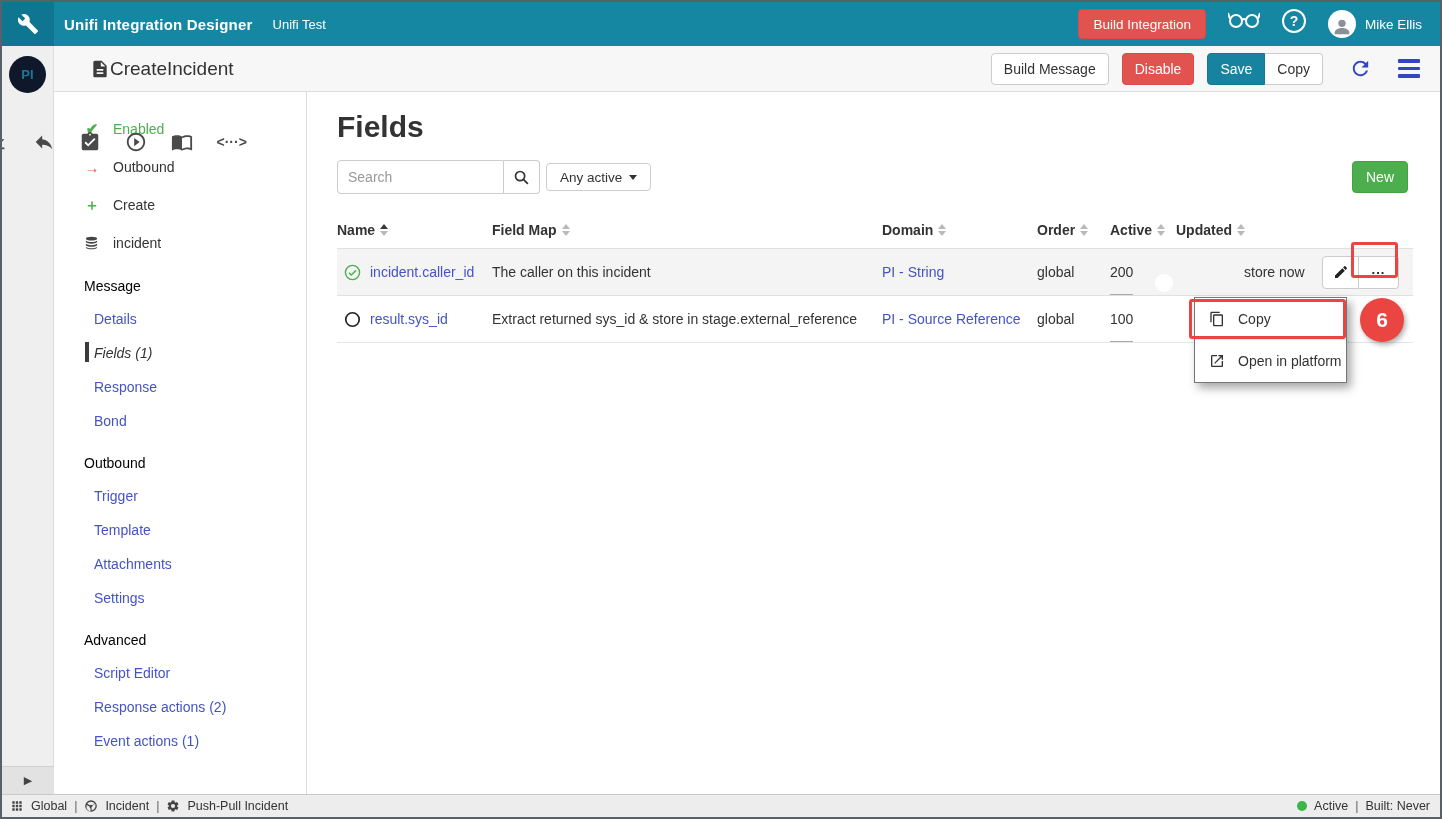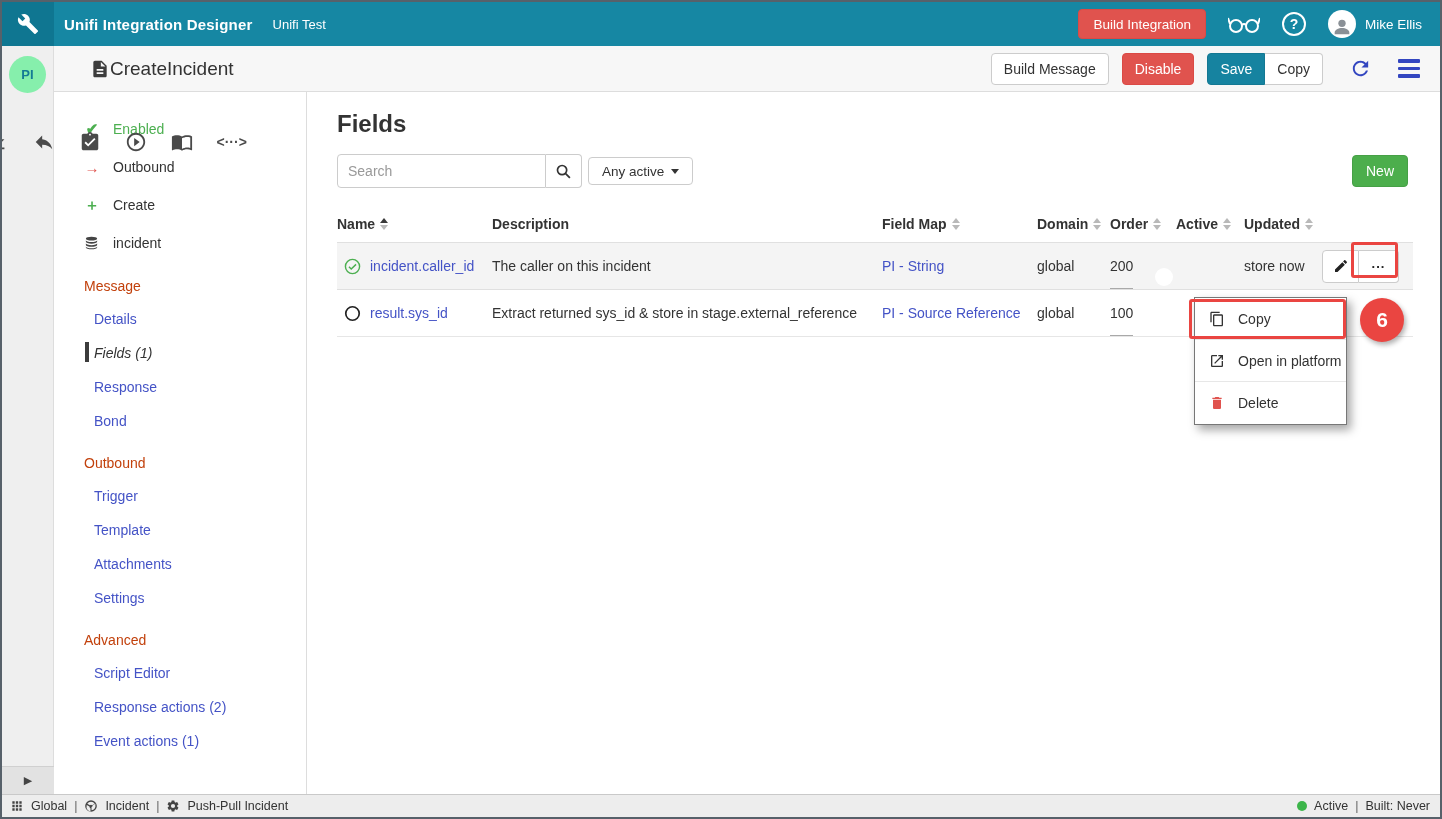--- a/index.html
+++ b/index.html
@@ -5,33 +5,33 @@
   * { margin:0; padding:0; box-sizing:border-box; }
   html,body { width:1442px; height:819px; }
   body { font-family:"Liberation Sans", sans-serif; color:#333; background:#fff; }
   .page { position:relative; width:1442px; height:819px; border:2px solid #57616a; overflow:hidden; display:flex; flex-direction:column; background:#fff; }
 
   
   .navbar { height:44px; background:#1687a3; display:flex; align-items:center; flex:0 0 auto; color:#fff; }
   .navbar .logo-box { width:52px; height:44px; background:#0f7691; display:flex; align-items:center; justify-content:center; flex:0 0 auto; }
   .navbar .app-title { font-size:15px; font-weight:bold; margin-left:10px; letter-spacing:.2px; }
   .navbar .app-subtitle { font-size:13px; margin-left:20px; }
-  .navbar .nav-right { margin-left:auto; display:flex; align-items:center; gap:22px; padding-right:18px;padding-left:44px; }
+  .navbar .nav-right { margin-left:auto; display:flex; gap:22px; padding-right:18px;padding-left:44px; }
   .btn { display:inline-flex; align-items:center; justify-content:center; border-radius:4px; font-size:13.5px; cursor:pointer; border:1px solid transparent; white-space:nowrap; }
   .btn-red { background:#e0534e; color:#fff; border-color:#db4a45; }
   .btn-build-integration { height:30px; padding:0 14px; font-size:13.5px; }
   .help-circle { width:24px; height:24px; border-radius:50%; border:2px solid #fff; display:flex; align-items:center; justify-content:center; font-weight:bold; font-size:14px; color:#fff; }
   .user-chip { display:flex; align-items:center; gap:9px; }
   .user-avatar { width:28px; height:28px; border-radius:50%; background:#fff; display:flex; align-items:flex-end; justify-content:center; overflow:hidden; }
   .user-name { font-size:13.5px; }
 
   
   .body-row { display:flex; flex:1 1 auto; min-height:0; }
   .rail { width:52px; background:#efefef; border-right:1px solid #ddd; display:flex; flex-direction:column; align-items:center; flex:0 0 auto; position:relative; }
-  .rail .pi-avatar { width:37px; height:37px; border-radius:50%; background:#86efac; color:#157b94; font-weight:bold; font-size:13px; display:flex; align-items:center; justify-content:center; margin-top:10px; }
+  .rail .pi-avatar { width:37px; height:37px; border-radius:50%; background:#0f172a; color:#157b94; font-weight:bold; font-size:13px; display:flex; align-items:center; justify-content:center; margin-top:10px; }
   .rail .rail-icons { display:flex; flex-direction:row; align-items:center; gap:24px; margin-top:38px; }
   .rail .rail-icons svg, .rail .tt-icon, .rail .code-icon { color:#4a4a4a; fill:#4a4a4a; }
   .rail .tt-icon { font-weight:bold; font-size:17px; letter-spacing:-1px; }
   .rail .tt-icon .small-t { font-size:13px; }
   .rail .code-icon { font-size:14px; font-weight:bold; letter-spacing:0; }
   .rail-expand { position:absolute; bottom:0; left:0; width:52px; height:28px; background:#e2e2e2; border-top:1px solid #d0d0d0; display:flex; align-items:center; justify-content:center; color:#444; font-size:11px; cursor:pointer; }
 
   .right-col { flex:1 1 auto; display:flex; flex-direction:column; min-width:0; }
   .header2 { height:46px; background:#f7f7f7; border-bottom:1px solid #ddd; display:flex; align-items:center; padding:0 20px 0 36px; flex:0 0 auto; }
   .header2 .doc-title { display:flex; align-items:center; gap:0; font-size:19px; color:#333; }
@@ -47,30 +47,30 @@
   .hamburger span { display:block; width:22px; height:3.5px; background:#3346c0; border-radius:1px; }
   .mlv { margin-left:13px; } .mlx { margin-left:26px; }
 
   
   .main-row { display:flex; flex:1 1 auto; min-height:0; }
   .navpanel { width:253px; border-right:1px solid #ddd; padding:28px 0 0 30px; flex:0 0 auto; font-size:14px; }
   .nav-top-item { display:flex; align-items:center; gap:13px; margin-bottom:20px; height:18px; cursor:pointer; }
   .nav-top-item .glyph { width:16px; text-align:center; font-weight:bold; font-size:15px; }
   .green-t { color:#4caf50; }
   .red-t { color:#e0534e; }
-  .nav-section-title { color:#c2410c; margin:26px 0 16px 0; }
+  .nav-section-title { color:#000000; margin:26px 0 16px 0; }
   .nav-link { color:#4453c6; margin:0 0 17px 10px; cursor:pointer; position:relative; height:17px; display:flex; align-items:center; }
   .nav-link.active { color:#333;font-style:italic; }
   .nav-link.active::before { content:""; position:absolute; left:-9px; top:-2px; width:4px; height:20px; background:#3c3c3c; }
 
   .content { flex:1 1 auto; padding:18px 32px 0 30px; position:relative; min-width:0; }
-  .content h1 { font-size:24px; font-weight:600; color:#333; margin-bottom:16px; }
+  .content h1 { font-size:30px; font-weight:600; color:#333; margin-bottom:16px; }
   .toolbar { display:flex; align-items:center; }
   .search-group { display:inline-flex; }
-  .search-input { width:209px; height:34px; border:1px solid #ccc; border-radius:4px 0 0 4px; padding:14px 10px; font-size:14px; font-family:"Liberation Sans", sans-serif; color:#333; outline:none; }
+  .search-input { width:167px; height:34px; border:1px solid #ccc; border-radius:4px 0 0 4px; padding:14px 10px; font-size:14px; font-family:"Liberation Sans", sans-serif; color:#333; outline:none; }
   .search-input::placeholder { color:#999; }
   .search-btn { width:36px; height:34px; background:#fff; border:1px solid #ccc; border-left:none; border-radius:0 4px 4px 0; display:flex; align-items:center; justify-content:center; cursor:pointer; }
   .filter-btn { height:28px; margin-left:6px; padding:0 13px; gap:7px; }
   .caret-down { width:0; height:0; border-left:4.5px solid transparent; border-right:4.5px solid transparent; border-top:5px solid #333; display:inline-block; }
   .btn-green { background:#4cae4c; color:#fff; border-color:#46a046; }
   .btn-new { margin-left:auto; height:32px; padding:0 13px; font-size:14px; }
 
   
   .table { margin-top:18px; width:1076px; }
   .trow { display:grid; grid-template-columns:155px 390px 155px 73px 66px 68px 78px 91px; align-items:center; }
@@ -280,23 +280,20 @@
           <div class="table">
             <div class="trow thead">
               <span class="th">
                 <span>Name</span>
                 <span class="sort sorted">
                     <i class="up"></i>
                     <i class="dn"></i>
                   </span>
               </span>
               <span class="th">
-                <span>Description</span>
-              </span>
-              <span class="th">
                 <span>Field Map</span>
                 <span class="sort">
                     <i class="up"></i>
                     <i class="dn"></i>
                   </span>
               </span>
               <span class="th">
                 <span>Domain</span>
                 <span class="sort">
                     <i class="up"></i>
@@ -403,25 +400,19 @@
           <path d="M16 1H4c-1.1 0-2 .9-2 2v14h2V3h12V1zm3 4H8c-1.1 0-2 .9-2 2v14c0 1.1.9 2 2 2h11c1.1 0 2-.9 2-2V7c0-1.1-.9-2-2-2zm0 16H8V7h11v14z"></path>
         </svg>
       <span>Copy</span>
     </div>
     <div class="ctx-item">
       <svg class="ic" width="16" height="16" viewBox="0 0 24 24" fill="#333">
           <path d="M19 19H5V5h7V3H5c-1.11 0-2 .9-2 2v14c0 1.1.89 2 2 2h14c1.1 0 2-.9 2-2v-7h-2v7zM14 3v2h3.59l-9.83 9.83 1.41 1.41L19 6.41V10h2V3h-7z"></path>
         </svg>
       <span>Open in platform</span>
     </div>
-    <div class="ctx-item">
-      <svg class="ic" width="16" height="16" viewBox="0 0 24 24" fill="#e0534e">
-          <path d="M6 19c0 1.1.9 2 2 2h8c1.1 0 2-.9 2-2V7H6v12zM19 4h-3.5l-1-1h-5l-1 1H5v2h14V4z"></path>
-        </svg>
-      <span>Delete</span>
-    </div>
   </div>
 
   <div class="anno-rect anno-ellipsis"></div>
   <div class="anno-rect anno-copy"></div>
   <div class="anno-circle">6</div>
 
 </div>
 
 </body></html>

